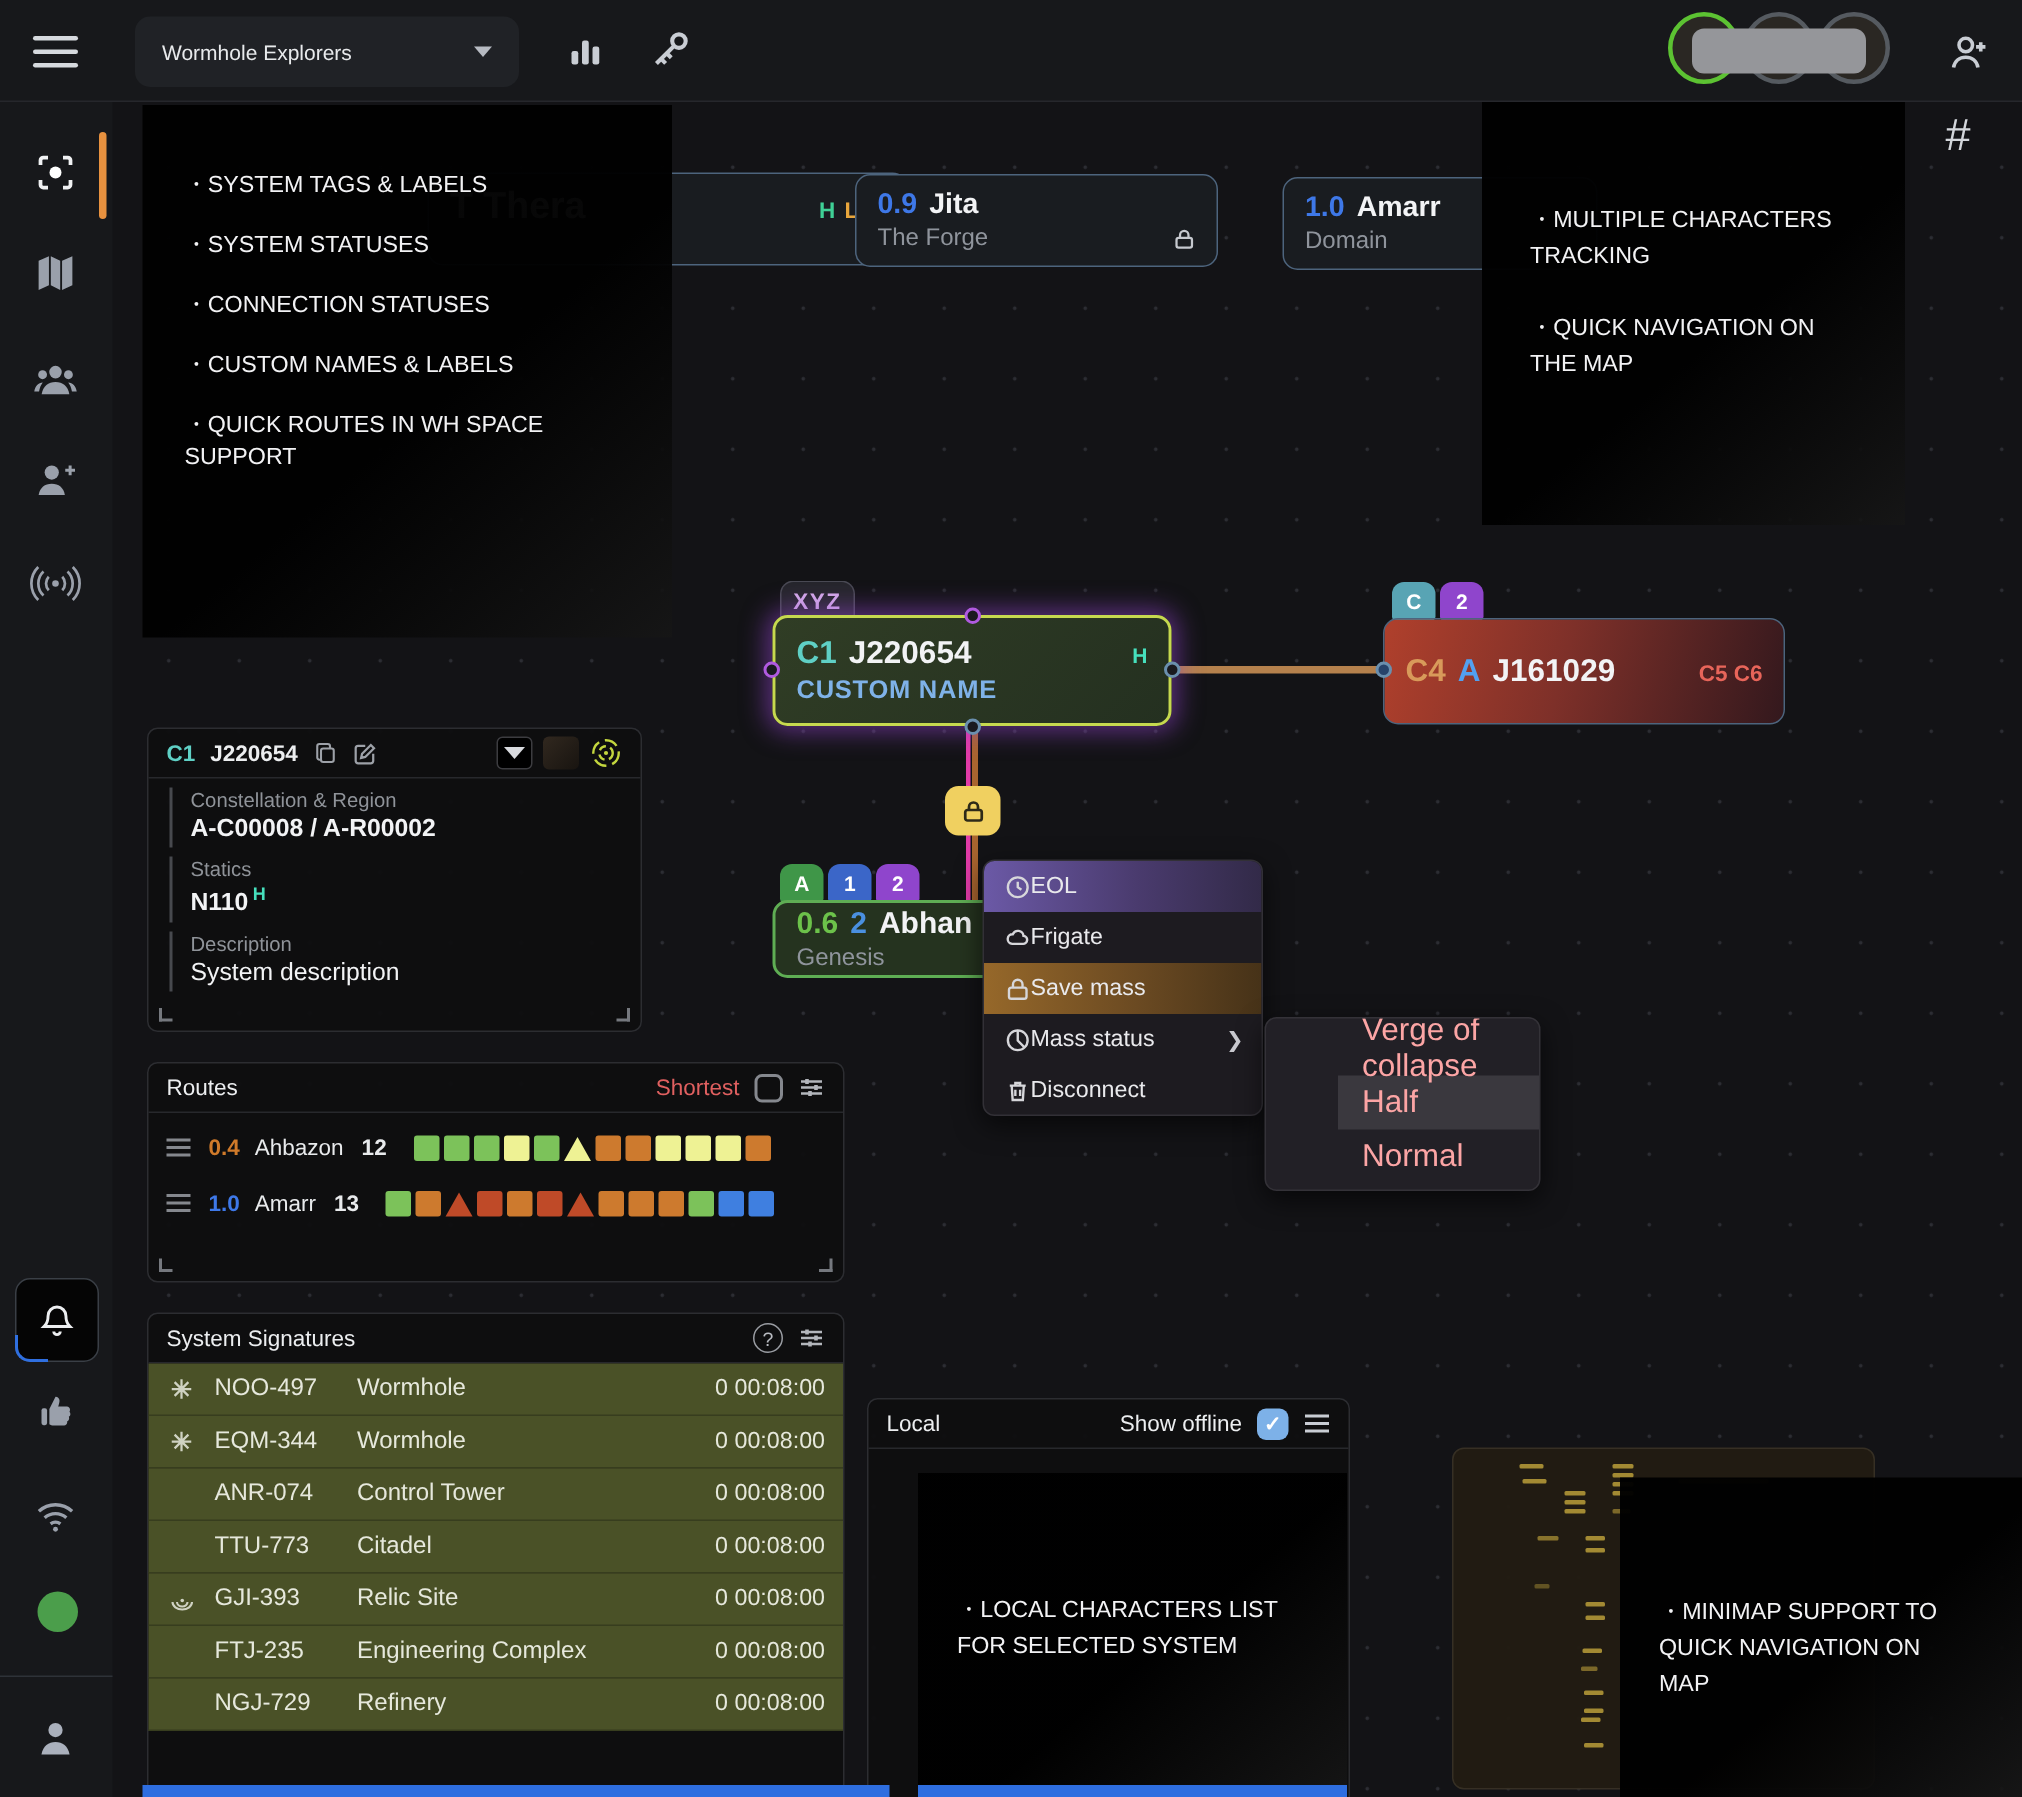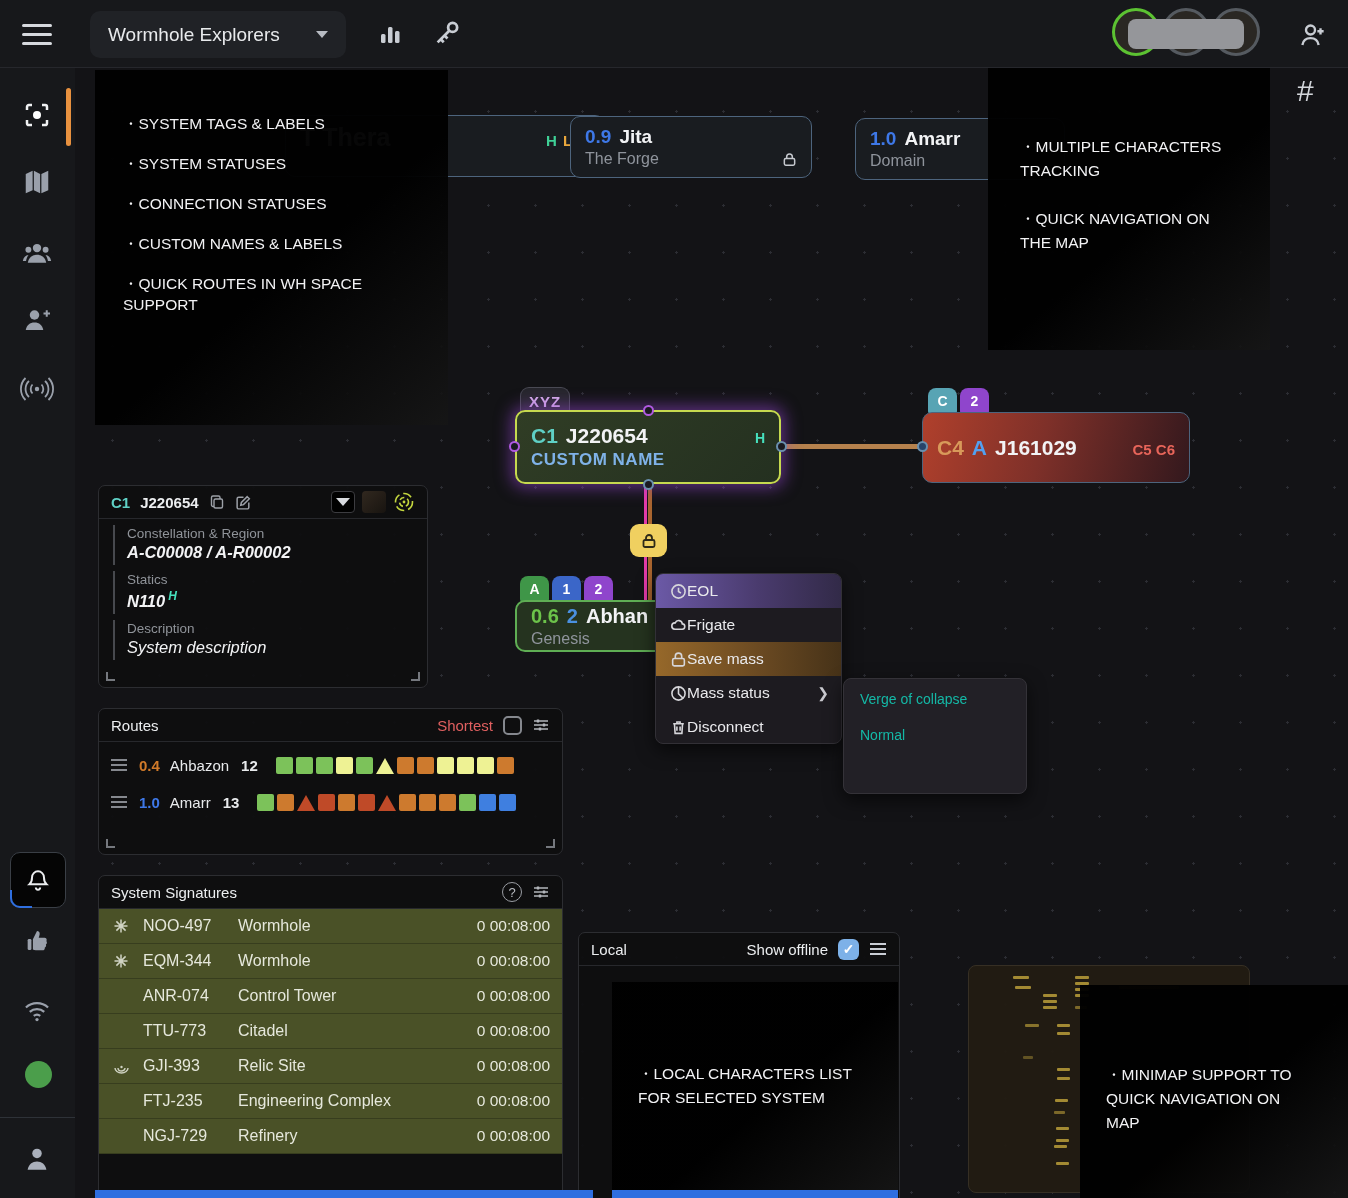--- a/index.html
+++ b/index.html
@@ -5,21 +5,21 @@
   html,body{margin:0;padding:0;background:#0b0b0c;}
   *{box-sizing:border-box;font-family:"Liberation Sans",sans-serif;}
   #stage{position:relative;width:1348px;height:1198px;overflow:hidden;background:#131316;}
   .abs{position:absolute;}
   
   #topbar{left:0;top:0;width:1348px;height:68px;background:#17181b;border-bottom:1px solid #26272c;z-index:30;}
   .hamb,.hamb::before,.hamb::after{width:30px;height:3px;background:#d6d9de;border-radius:2px;}
   .hamb{position:absolute;left:22px;top:33px;}
   .hamb::before,.hamb::after{content:"";position:absolute;left:0;}
   .hamb::before{top:-9px}.hamb::after{top:9px}
-  #map-selector{left:90px;top:11px;width:256px;height:47px;background:#202226;border-radius:10px;display:flex;align-items:center;padding:0 18px;color:#e8eaec;font-size:19px;gap:14px;}
+  #map-selector{left:90px;top:11px;width:256px;height:47px;background:#202226;border-radius:10px;display:flex;align-items:center;padding:0 18px;color:#e8eaec;font-size:14px;gap:14px;}
   #map-selector .caret{width:0;height:0;border-left:6px solid transparent;border-right:6px solid transparent;border-top:7px solid #b7bbc2;margin-left:auto;}
   .tb-icon{color:#c9cdd4;}
   
   .avatar{width:48px;height:48px;border-radius:50%;background:#2a2723;border:3px solid #555a60;}
   .avatar.active{border-color:#5cc232;}
   #redact{left:1128px;top:19px;width:116px;height:30px;background:#95969a;border-radius:8px;z-index:32;}
   #hash{left:1297px;top:74px;color:#d3d6db;font-size:30px;font-weight:300;z-index:30;}
   
   #sidebar{left:0;top:68px;width:75px;height:1130px;background:#17181b;z-index:29;}
   .sb-icon{left:14px;width:46px;height:46px;display:flex;align-items:center;justify-content:center;color:#9aa0ab;}
@@ -70,37 +70,37 @@
   #conn-v2{left:573px;top:416px;width:4px;height:118px;background:#a9652f;z-index:1;}
   #lock-badge{left:555px;top:456px;width:37px;height:33px;background:#f0d060;border-radius:9px;display:flex;align-items:center;justify-content:center;color:#2e2a18;z-index:4;}
   
   #ctx-menu{left:580px;top:505px;width:187px;height:171px;background:#1d1b20;border:1px solid #323036;border-radius:8px;box-shadow:0 6px 18px rgba(0,0,0,0.6);z-index:20;overflow:hidden;}
   .ctx-item{height:34px;display:flex;align-items:center;padding:0 12px 0 14px;color:#e9e9ec;font-size:15.5px;}
   .ctx-item .mi{color:#d6d6da;display:flex;}
   .ctx-item.sel-purple{background:linear-gradient(90deg,#6b59a6,#4a3b6e 55%,#322a48);}
   .ctx-item.sel-orange{background:linear-gradient(90deg,#96682a,#6b4a22 55%,#463218);}
   .ctx-item .chev{margin-left:auto;color:#c9c9cf;font-size:14px;}
   #ctx-sub{left:768px;top:610px;width:184px;height:116px;background:#222026;border:1px solid #343238;border-radius:8px;box-shadow:0 6px 18px rgba(0,0,0,0.6);z-index:21;overflow:hidden;padding:2px 0;}
-  .sub-item{height:36px;display:flex;align-items:center;padding:0 16px;color:#14b8a6;font-size:14px;}
+  .sub-item{height:36px;display:flex;align-items:center;padding:0 16px;color:#fca5a5;font-size:21px;margin-left:48px;}
   .sub-item.hover{background:#3a383e;}
   
   .panel{position:absolute;background:rgba(15,15,16,0.96);border:1px solid #2c2d31;border-radius:7px;z-index:5;}
   .panel-head{height:33px;display:flex;align-items:center;padding:0 12px;color:#eceef0;font-size:15px;border-bottom:1px solid #27282c;gap:10px;}
   .rz{position:absolute;width:9px;height:9px;border-bottom:2px solid #75787e;}
   .rz.l{left:7px;bottom:6px;border-left:2px solid #75787e;}
   .rz.r{right:7px;bottom:6px;border-right:2px solid #75787e;}
   
   #info-panel{left:23px;top:417px;width:330px;height:203px;}
   .ip-icons{margin-left:auto;display:flex;align-items:center;gap:7px;}
   .ip-rank{width:24px;height:22px;background:#000;border:1px solid #3c3c40;border-radius:4px;display:flex;align-items:center;justify-content:center;}
   .ip-rank i{width:0;height:0;border-left:7px solid transparent;border-right:7px solid transparent;border-top:8px solid #d8dade;}
   .ip-ava{width:24px;height:22px;border-radius:4px;background:linear-gradient(135deg,#31281f,#181410);}
   .info-sec{margin:6px 0 0 14px;padding:1px 0 3px 12px;border-left:2px solid #47494e;}
   .info-label{color:#8f9399;font-size:13.5px;}
-  .info-value{color:#f2f3f5;font-size:16.5px;font-weight:bold;margin-top:2px;font-style:italic;}
+  .info-value{color:#f2f3f5;font-size:16.5px;font-weight:bold;margin-top:2px;}
   .statics-h{color:#46e0bd;font-size:12px;vertical-align:super;font-weight:bold;margin-left:3px;}
   
   #routes-panel{left:23px;top:640px;width:465px;height:147px;}
   .shortest{margin-left:auto;color:#e06060;font-size:15px;}
   .cbx{width:19px;height:19px;border:2px solid #85888e;border-radius:5px;background:transparent;}
   .route-row{display:flex;align-items:center;gap:10px;padding:0 12px;height:28px;margin-top:9px;color:#e8eaec;font-size:15px;}
   .drag{width:16px;height:2px;background:#85888e;box-shadow:0 -5px 0 #85888e,0 5px 0 #85888e;margin-right:2px;}
   .sec-04{color:#d07a2a;font-weight:bold;}
   .sec-10{color:#3e78e8;font-weight:bold;}
   .jumps{font-weight:bold;margin-left:2px;}
@@ -275,20 +275,21 @@
         <span class="mi">
             <svg width="17" height="17" viewBox="0 0 16 16" fill="none" stroke="currentColor" stroke-width="1.5">
               <path d="M3 4.5h10M6.5 4V2.8h3V4M4.2 4.5l.6 9h6.4l.6-9M6.5 7v4M9.5 7v4"></path>
             </svg>
           </span>
         <span>Disconnect</span>
       </div>
     </div>
     <div id="ctx-sub" class="abs">
       <div class="sub-item">Verge of collapse</div>
+      <div class="sub-item hover">Half</div>
       <div class="sub-item">Normal</div>
     </div>
 
     <div id="info-panel" class="panel">
       <div class="panel-head">
         <b class="cls-teal">C1</b>
         <b>J220654</b>
         <span class="tb-icon">
             <svg width="16" height="16" viewBox="0 0 16 16" fill="none" stroke="#9da1a8" stroke-width="1.4">
               <rect x="5" y="5" width="8.5" height="9" rx="1.5"></rect>

